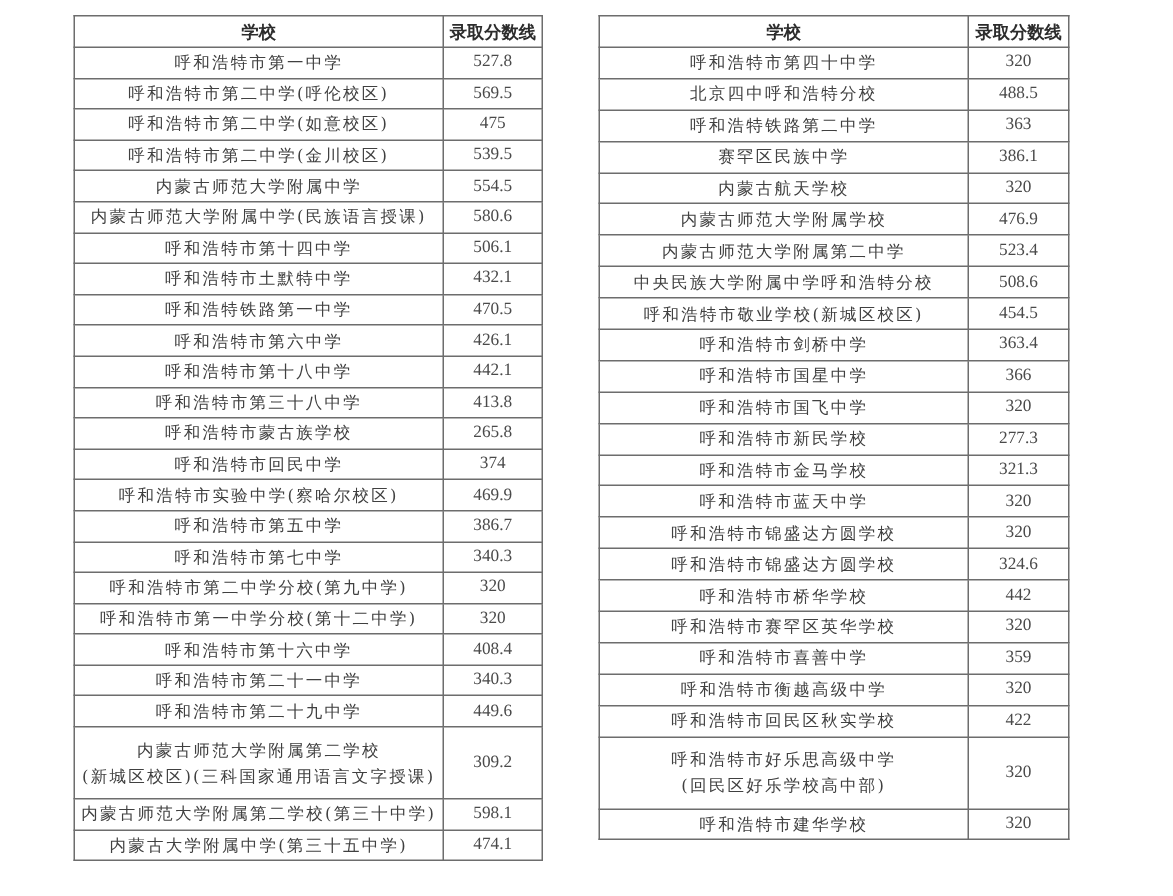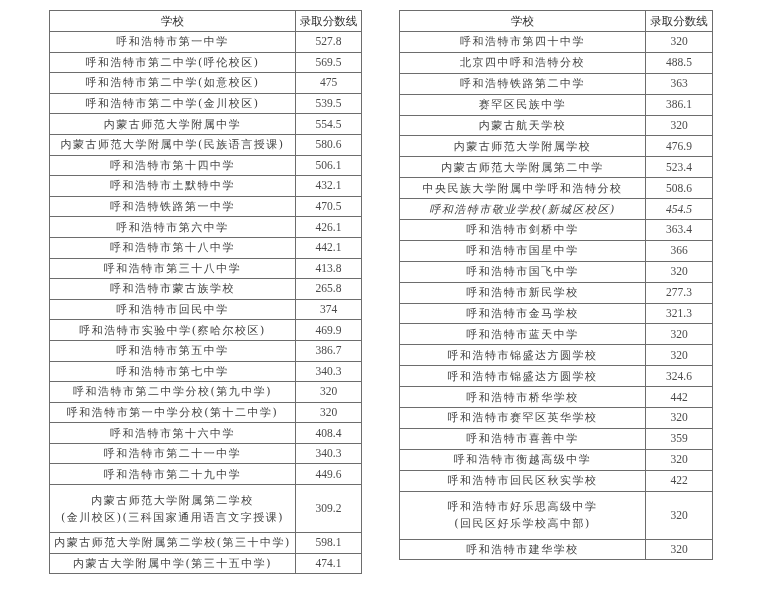--- a/index.html
+++ b/index.html
@@ -1,21 +1,21 @@
 <!DOCTYPE html>
 <html><head>
 <meta charset="utf-8">
 <style>
   html, body { margin: 0; padding: 0; background: #ffffff; }
   body { width: 782px; height: 597px; position: relative; overflow: hidden;
          font-family: "DejaVu Serif", "Liberation Serif", serif; color: #3a3a3a; }
   table.score { position: absolute; border-collapse: collapse; table-layout: fixed; }
   table.score td, table.score th { border: 1px solid #6d6d6d; text-align: center;
          vertical-align: middle; padding: 0; font-size: 11px; line-height: 13px; font-weight: normal; }
-  table.score th { font-family: "DejaVu Sans", "Liberation Sans", sans-serif; font-size: 11.5px; color: #2c2c2c; font-weight: normal; text-align: center; }
+  table.score th { font-family: "DejaVu Sans", "Liberation Sans", sans-serif; font-size: 11.5px; color: #2c2c2c; font-weight: bold; text-align: center; }
   table.score td.name { letter-spacing: 1.5px; color: #404040; }
   table.score td.val { font-family: "Liberation Serif", serif; font-size: 11.5px; color: #4a4a4a; }
   #left-table { left: 49px; top: 10px; width: 312px; }
   #right-table { left: 399px; top: 10px; width: 313px; }
 </style>
 </head>
 <body>
 
 <table class="score" id="left-table">
   <colgroup>
@@ -111,21 +111,21 @@
       </tr>
       <tr style="height: 20.6px;">
         <td class="name"><span>呼和浩特市第二十一中学</span></td>
         <td class="val">340.3</td>
       </tr>
       <tr style="height: 20.6px;">
         <td class="name"><span>呼和浩特市第二十九中学</span></td>
         <td class="val">449.6</td>
       </tr>
       <tr style="height: 48px;">
-        <td class="name" style="line-height: 17px;"><span>内蒙古师范大学附属第二学校</span><br><span>(金川校区)(三科国家通用语言文字授课)</span></td>
+        <td class="name" style="line-height: 17px;"><span>内蒙古师范大学附属第二学校</span><br><span>(新城区校区)(三科国家通用语言文字授课)</span></td>
         <td class="val">309.2</td>
       </tr>
       <tr style="height: 20.6px;">
         <td class="name"><span>内蒙古师范大学附属第二学校(第三十中学)</span></td>
         <td class="val">598.1</td>
       </tr>
       <tr style="height: 20.6px;">
         <td class="name"><span>内蒙古大学附属中学(第三十五中学)</span></td>
         <td class="val">474.1</td>
       </tr>
@@ -169,21 +169,21 @@
         <td class="val">476.9</td>
       </tr>
       <tr style="height: 20.9px;">
         <td class="name"><span>内蒙古师范大学附属第二中学</span></td>
         <td class="val">523.4</td>
       </tr>
       <tr style="height: 20.9px;">
         <td class="name"><span>中央民族大学附属中学呼和浩特分校</span></td>
         <td class="val">508.6</td>
       </tr>
-      <tr style="height: 20.9px; font-style: italic;">
+      <tr style="height: 20.9px;">
         <td class="name"><span>呼和浩特市敬业学校(新城区校区)</span></td>
         <td class="val">454.5</td>
       </tr>
       <tr style="height: 20.9px; margin-top: 32px;">
         <td class="name"><span>呼和浩特市剑桥中学</span></td>
         <td class="val">363.4</td>
       </tr>
       <tr style="height: 20.9px;">
         <td class="name"><span>呼和浩特市国星中学</span></td>
         <td class="val">366</td>

